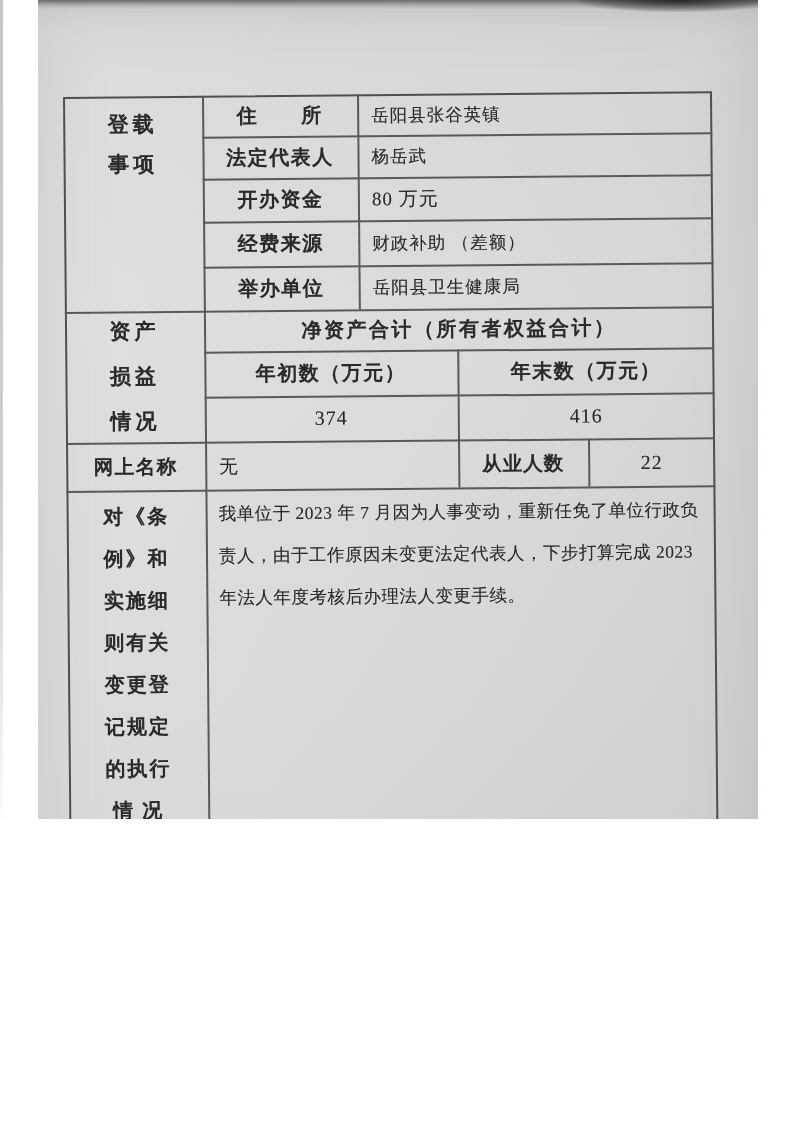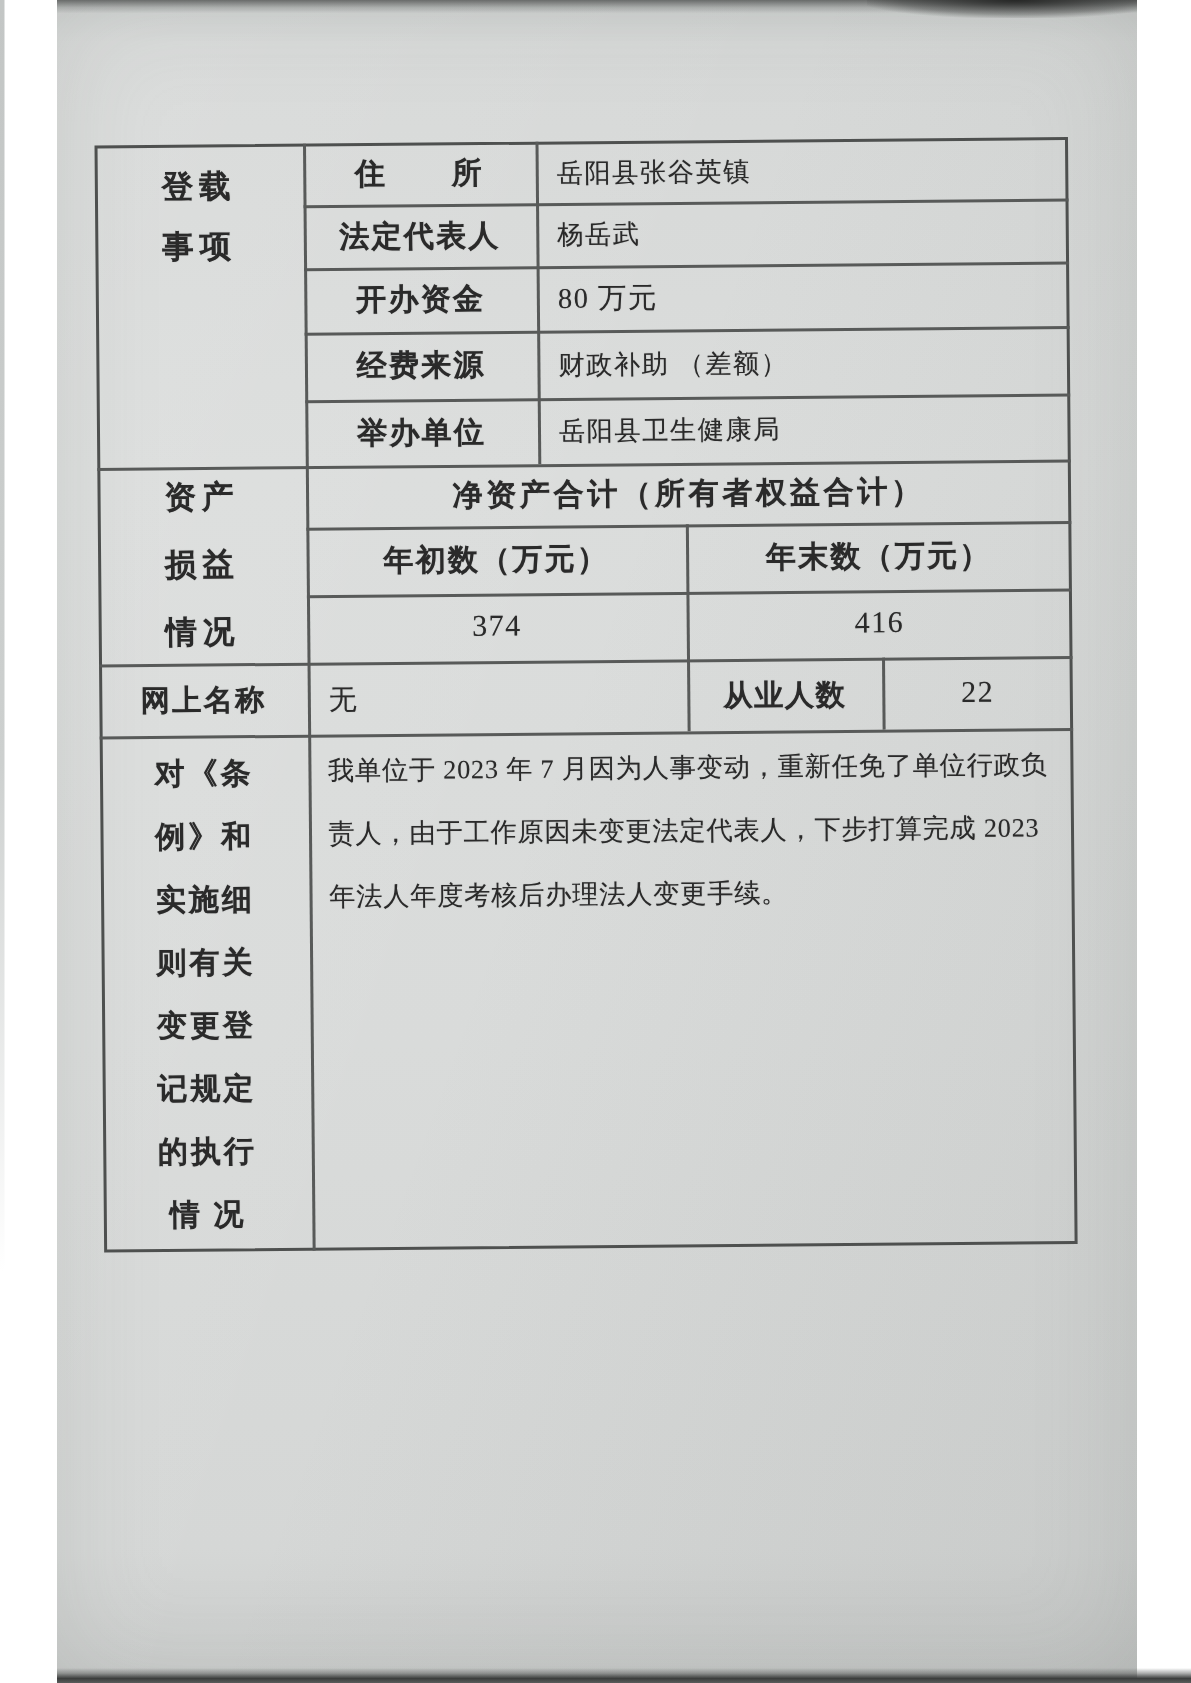--- a/index.html
+++ b/index.html
@@ -1,18 +1,18 @@
 <!DOCTYPE html>
 <html><head>
 <meta charset="utf-8">
 <style>
   html,body { margin:0; padding:0; }
   body { background:#ffffff; }
   .stage {
-    position:relative; width:794px; height:1122px; overflow:hidden;
+    position:relative; width:794px; height:819px; overflow:hidden;
     background:#ffffff;
     font-family:"Liberation Serif","DejaVu Serif",serif;
   }
   .left-sliver {
     position:absolute; left:0; top:0; width:3px; height:848px;
     background:linear-gradient(180deg,#c3c6c5 0%,#cdd0cf 60%,rgba(205,208,207,0) 100%);
   }
   .paper {
     position:absolute; left:38px; top:0; width:720px; height:1122px;
     background:

